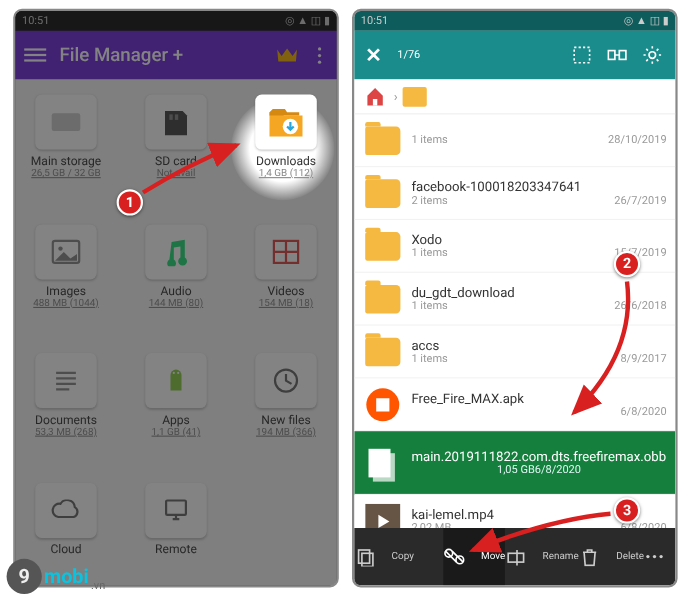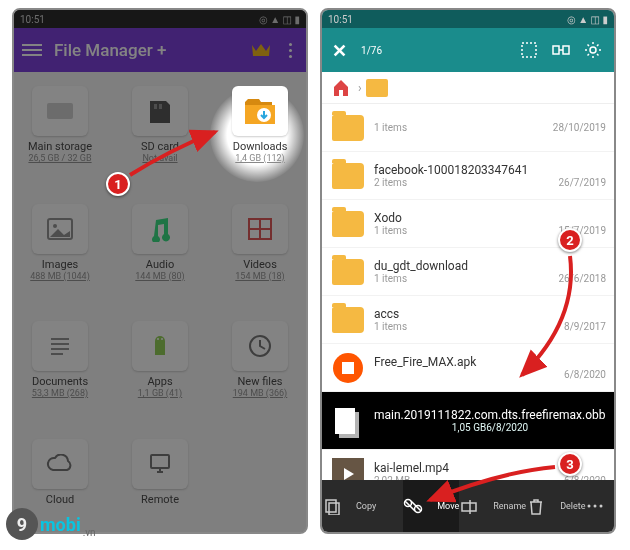--- a/index.html
+++ b/index.html
@@ -42,21 +42,21 @@
   
   
   .crumb { height: 32px; display: flex; align-items: center; padding: 0 8px; gap: 4px; border-bottom: 1px solid #eee; }
   .crumb .home { width: 24px; height: 24px; }
   .crumb .sep { color: #999; font-size: 12px; }
   .crumb .folder-chip { width: 22px; height: 18px; background: #f5b942; border-radius: 2px; }
   
   
   .list { height: calc(100% - 18px - 44px - 32px - 52px); overflow: hidden; }
   .row { display: flex; align-items: center; padding: 6px 8px; border-bottom: 1px solid #f2f2f2; height: 48px; }
-  .row.sel { background: #000000; color: #fff; height: 58px; }
+  .row.sel { background: #15803d; color: #fff; height: 58px; }
   .row .thumb { width: 36px; height: 36px; margin-right: 8px; display:flex; align-items:center; justify-content:center; flex-shrink:0; }
   .row .folder { width: 32px; height: 26px; background: #f5b942; border-radius: 2px 4px 4px 2px; position: relative; }
   .row .folder:before { content:''; position:absolute; top:-4px; left:0; width:14px; height:4px; background:#f5b942; border-radius:2px 2px 0 0; }
   .row .info { flex: 1; min-width: 0; }
   .row .name { font-size: 12px; color: #333; white-space: nowrap; overflow: hidden; text-overflow: ellipsis; }
   .row.sel .name { color: #fff; white-space: normal; }
   .row .sub { font-size: 10px; color: #999; display: flex; justify-content: space-between; }
   .row.sel .sub { color: #e0f7f5; justify-content: center; }
   
   

